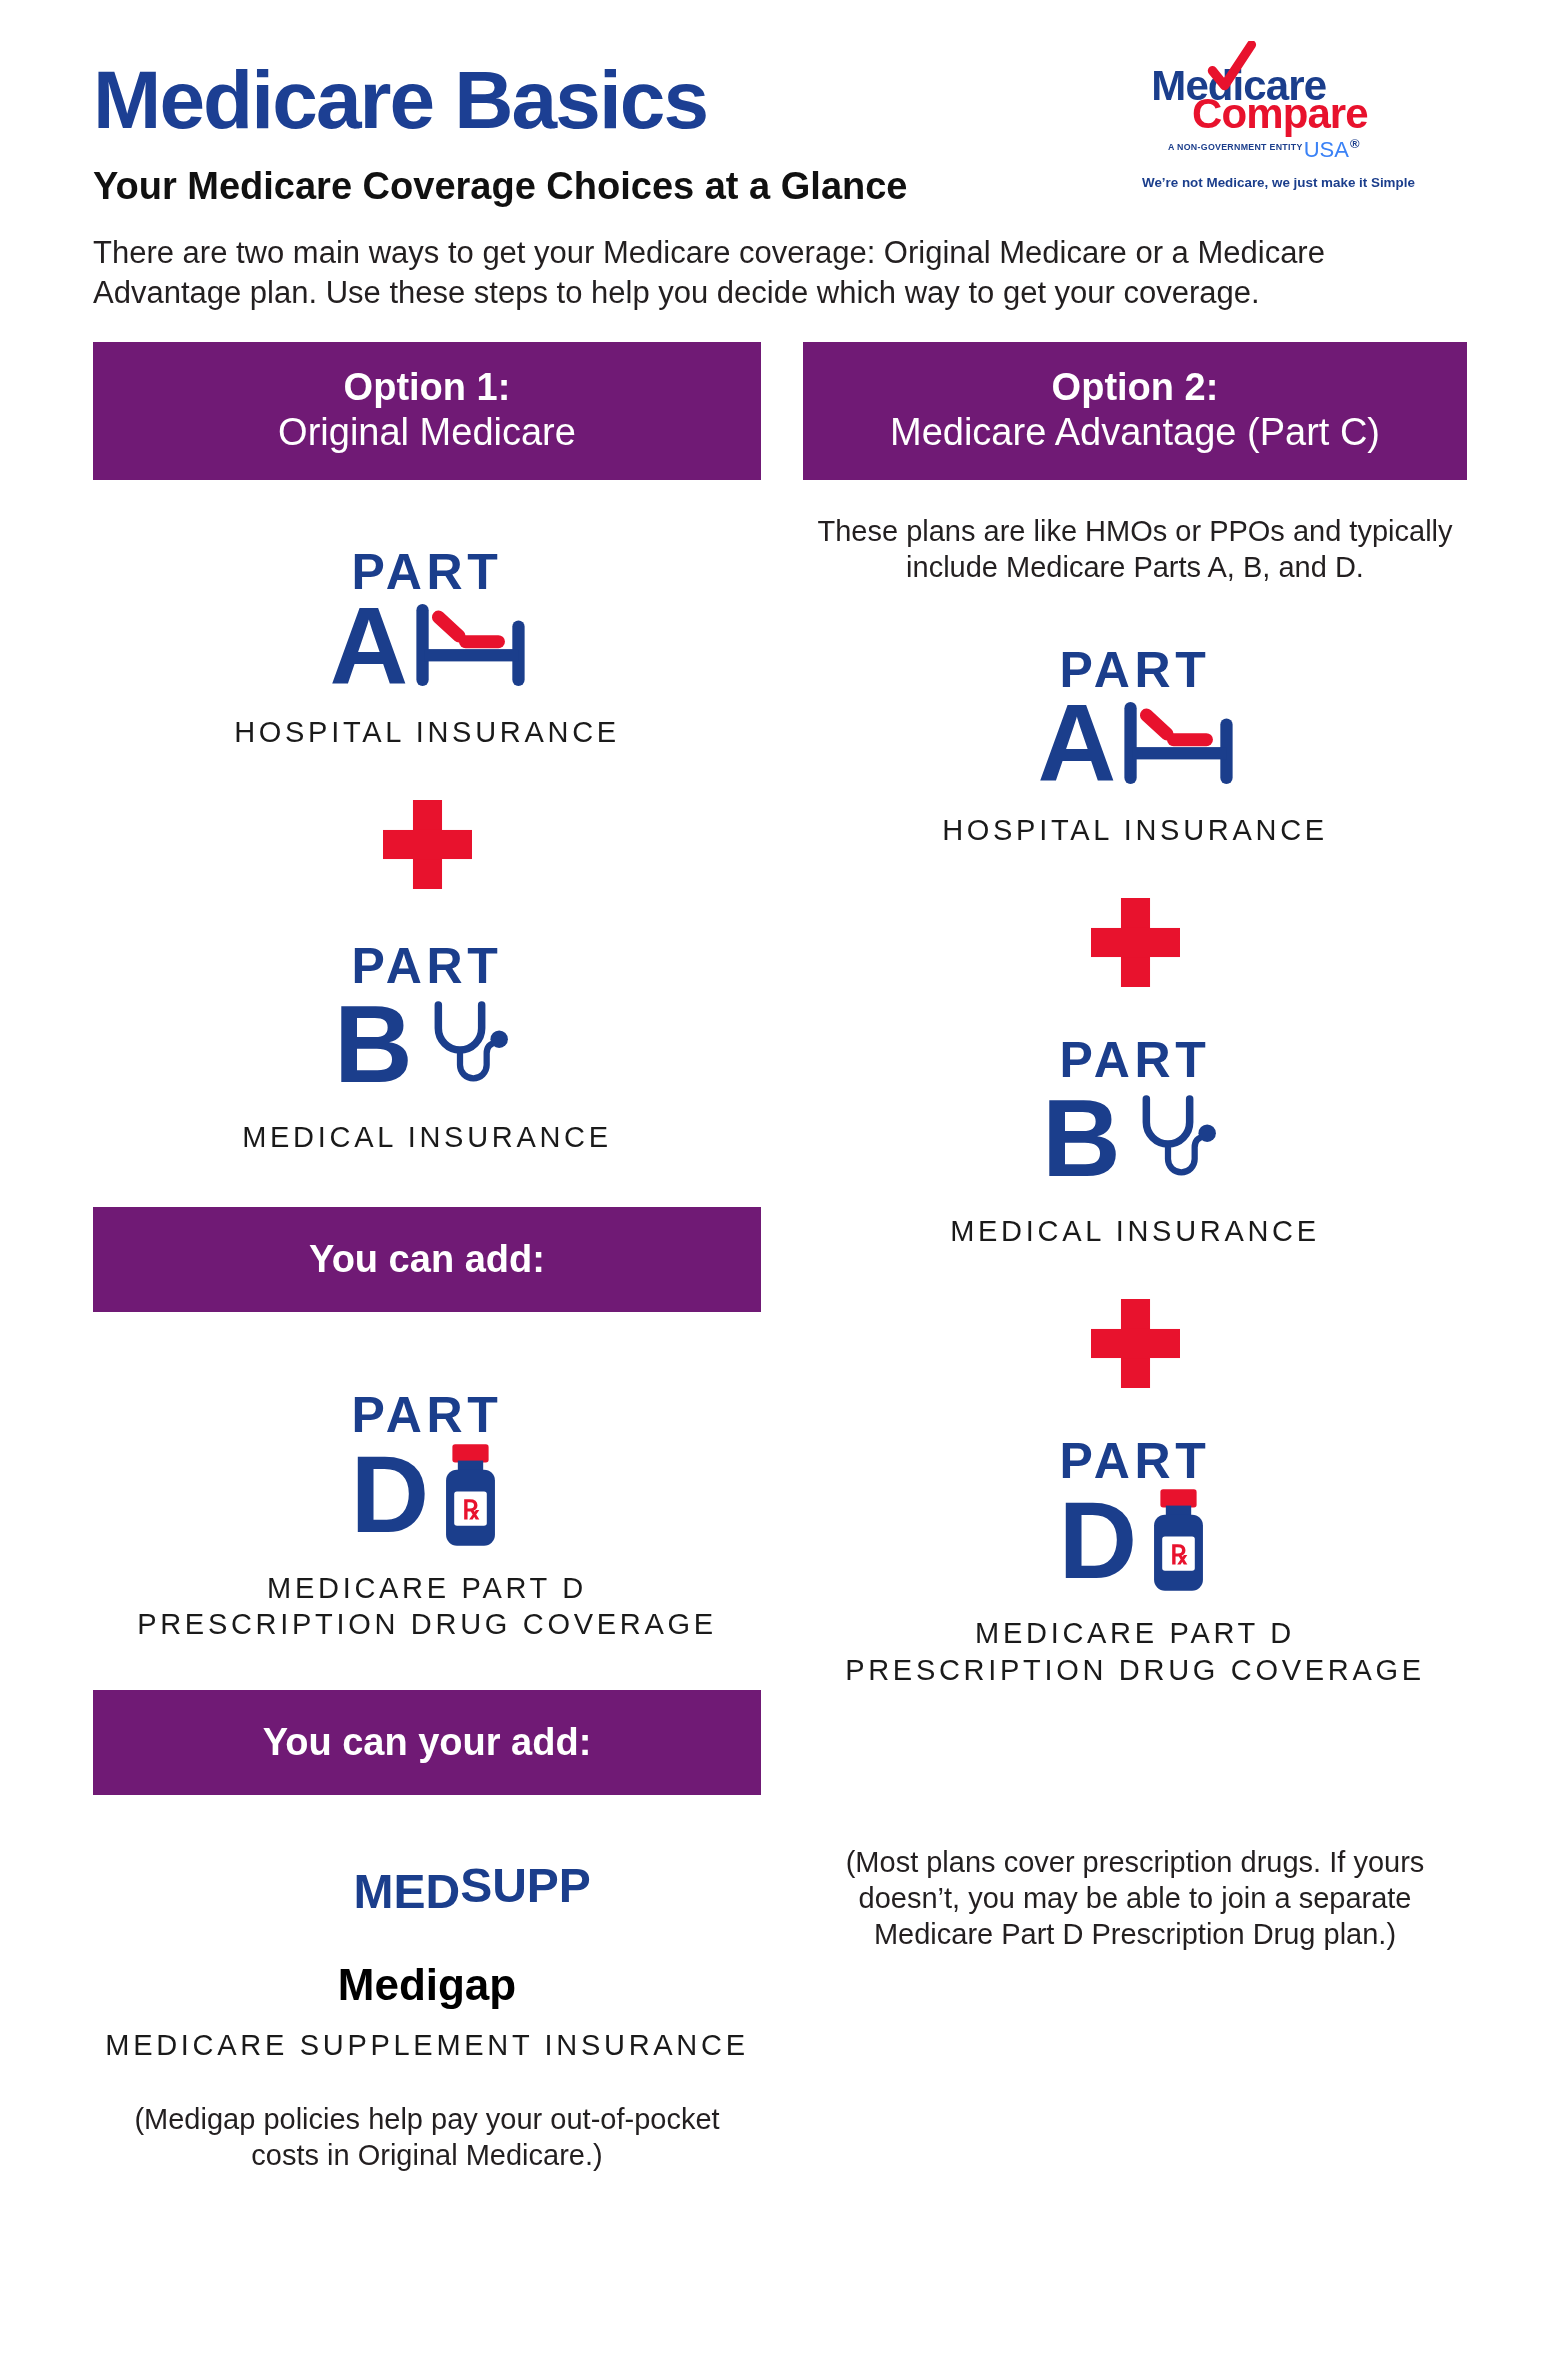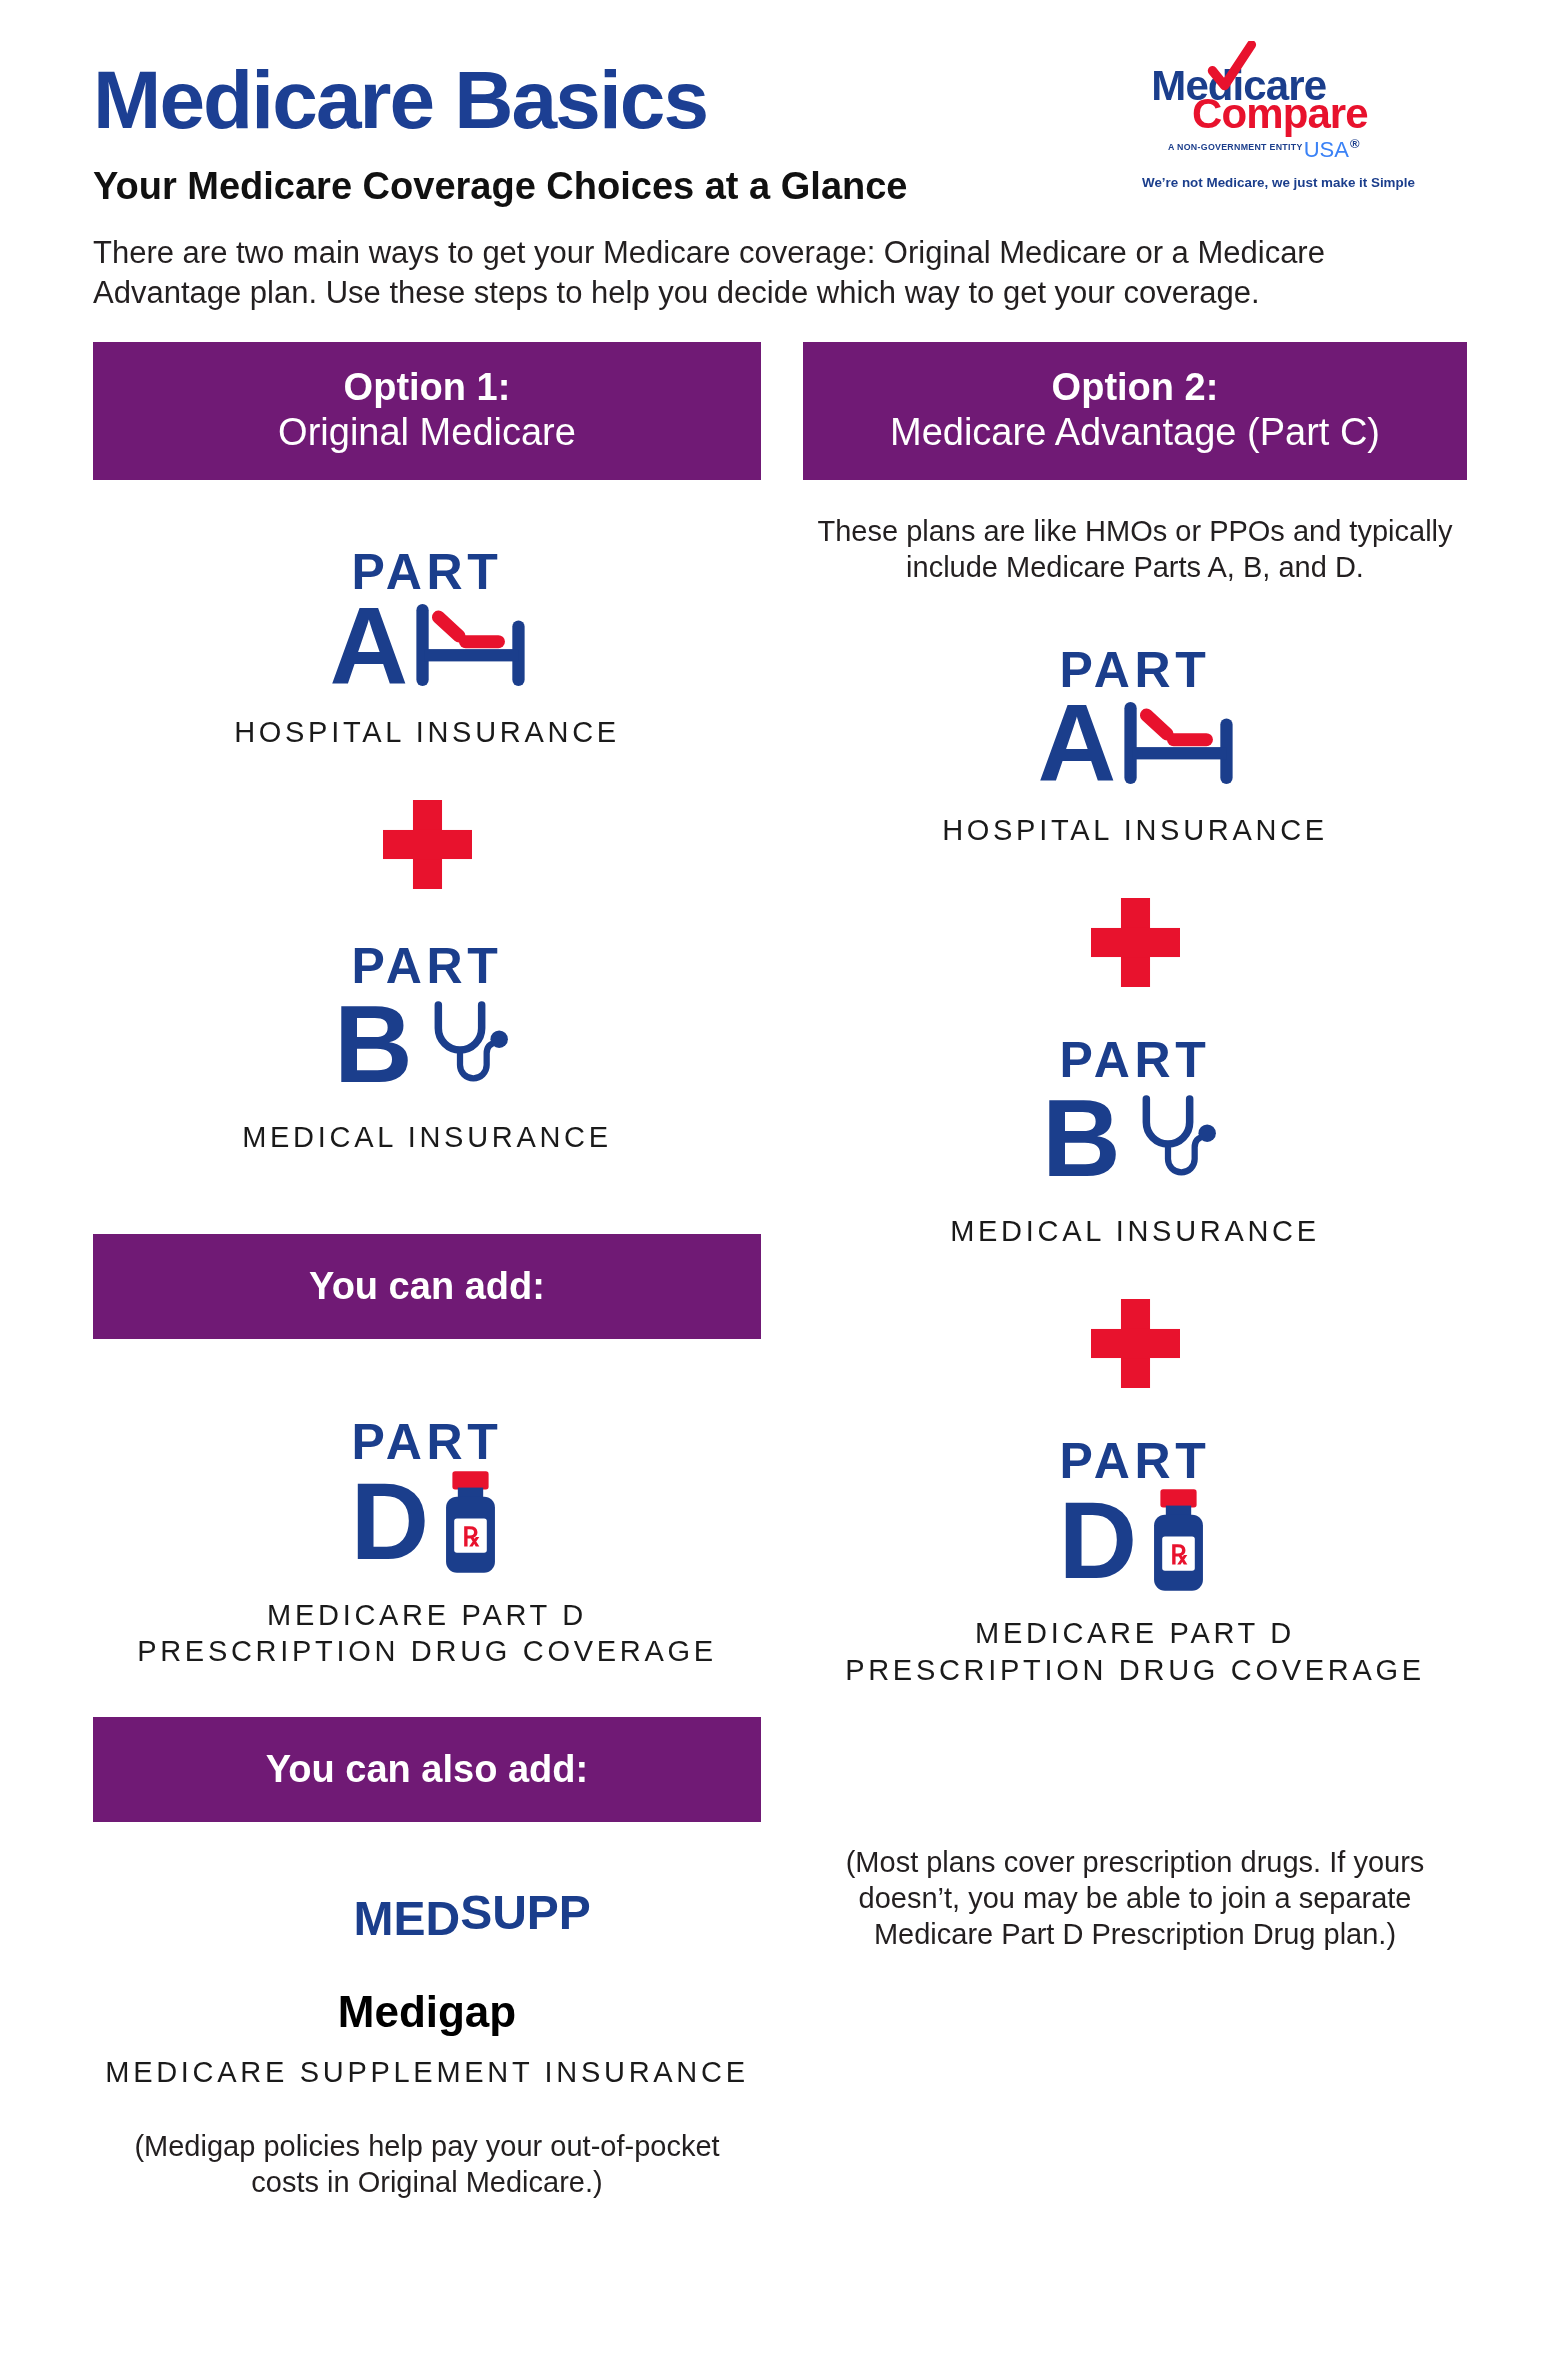--- a/index.html
+++ b/index.html
@@ -68,21 +68,21 @@
   }
 
   .plus { margin:50px 0 0; }
   .plus svg { display:block; }
 
   
   .m-parta   { margin-top:67px; }
   .m-parta-r { margin-top:59px; }
   .m-after-plus { margin-top:52px; }
   .m-after-plus-r { margin-top:48px; }
-  .m-addbanner { margin-top:79px; }
+  .m-addbanner { margin-top:52px; }
   .m-partd { margin-top:78px; }
   .m-partd-r { margin-top:48px; }
   .m-alsobanner { margin-top:48px; }
 
   
   .medsupp { margin-top:67px; display:flex; align-items:center; color:#1b3e8c; width:147px; }
   .ms-rule { width:100%; height:8.3px; background:#1b3e8c; }
   .ms-word { font-size:48px; font-weight:bold; line-height:1.02; letter-spacing:0; }
   .ms-word.med { margin-top:4.6px; }
   .ms-word.supp { margin-bottom:5.6px; }
@@ -187,21 +187,21 @@
               <rect x="23" y="18" width="28" height="12" fill="#1b3e8c"></rect>
               <rect x="10" y="28" width="54" height="84" rx="12" fill="#1b3e8c"></rect>
               <rect x="19" y="52" width="36" height="38" rx="3" fill="#ffffff"></rect>
               <text x="37" y="82" text-anchor="middle" font-size="30" font-weight="bold" fill="#e8122d">℞</text>
             </svg>
           </span>
         </div>
         <div class="part-label"><span>MEDICARE PART D</span><br><span>PRESCRIPTION DRUG COVERAGE</span></div>
       </div>
 
-      <div class="banner small m-alsobanner">You can also add:</div>
+      <div class="banner small m-alsobanner">You can your add:</div>
 
       <div class="medsupp">
         <div class="ms-rule"></div>
         <div class="ms-word med">MED</div>
         <div class="ms-word supp">SUPP</div>
         <div class="ms-rule"></div>
       </div>
 
       <div class="medigap-title">Medigap</div>
       <div class="part-label medigap-label">MEDICARE SUPPLEMENT INSURANCE</div>

